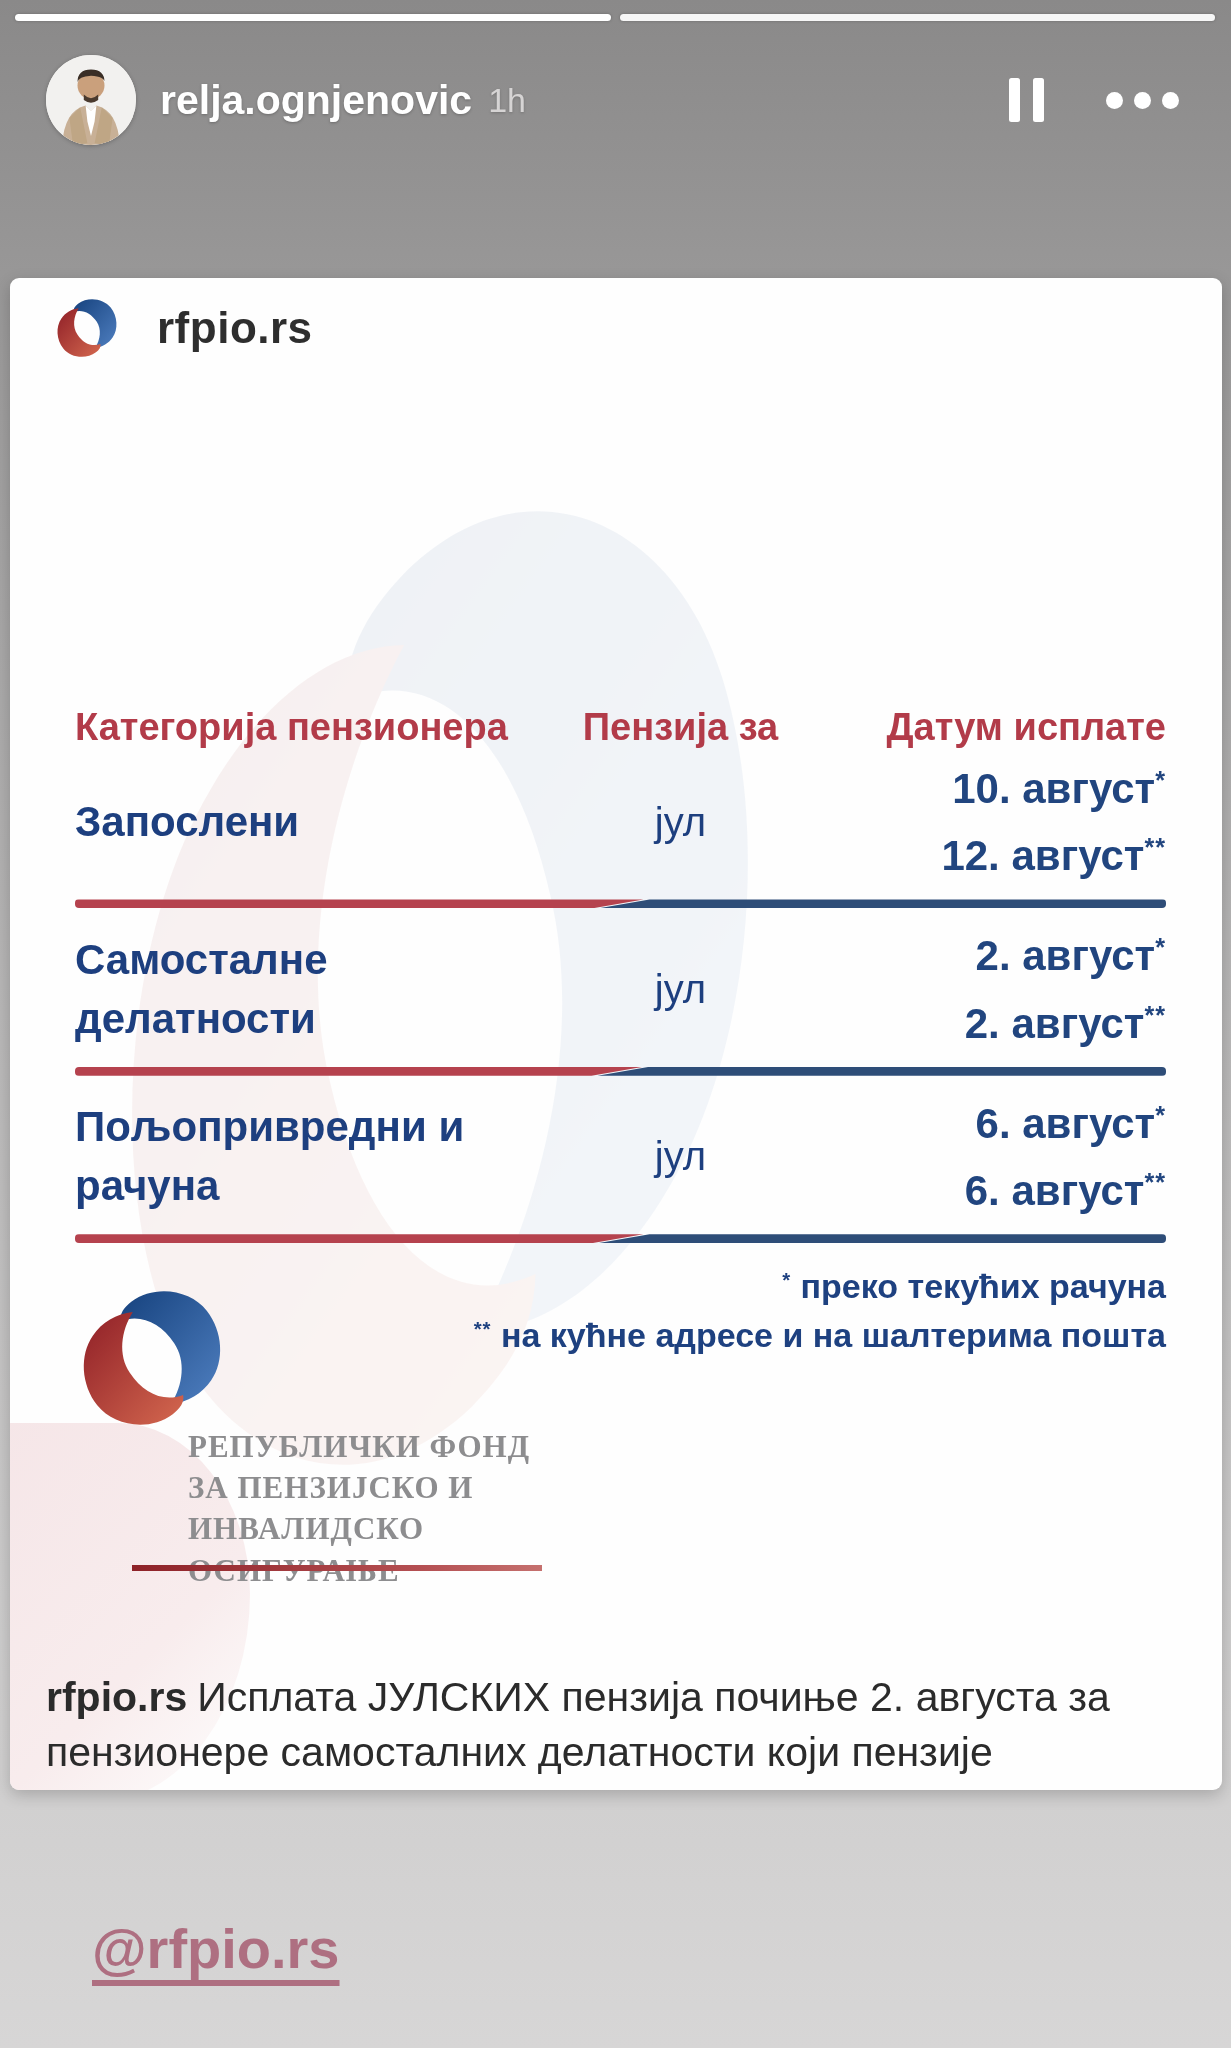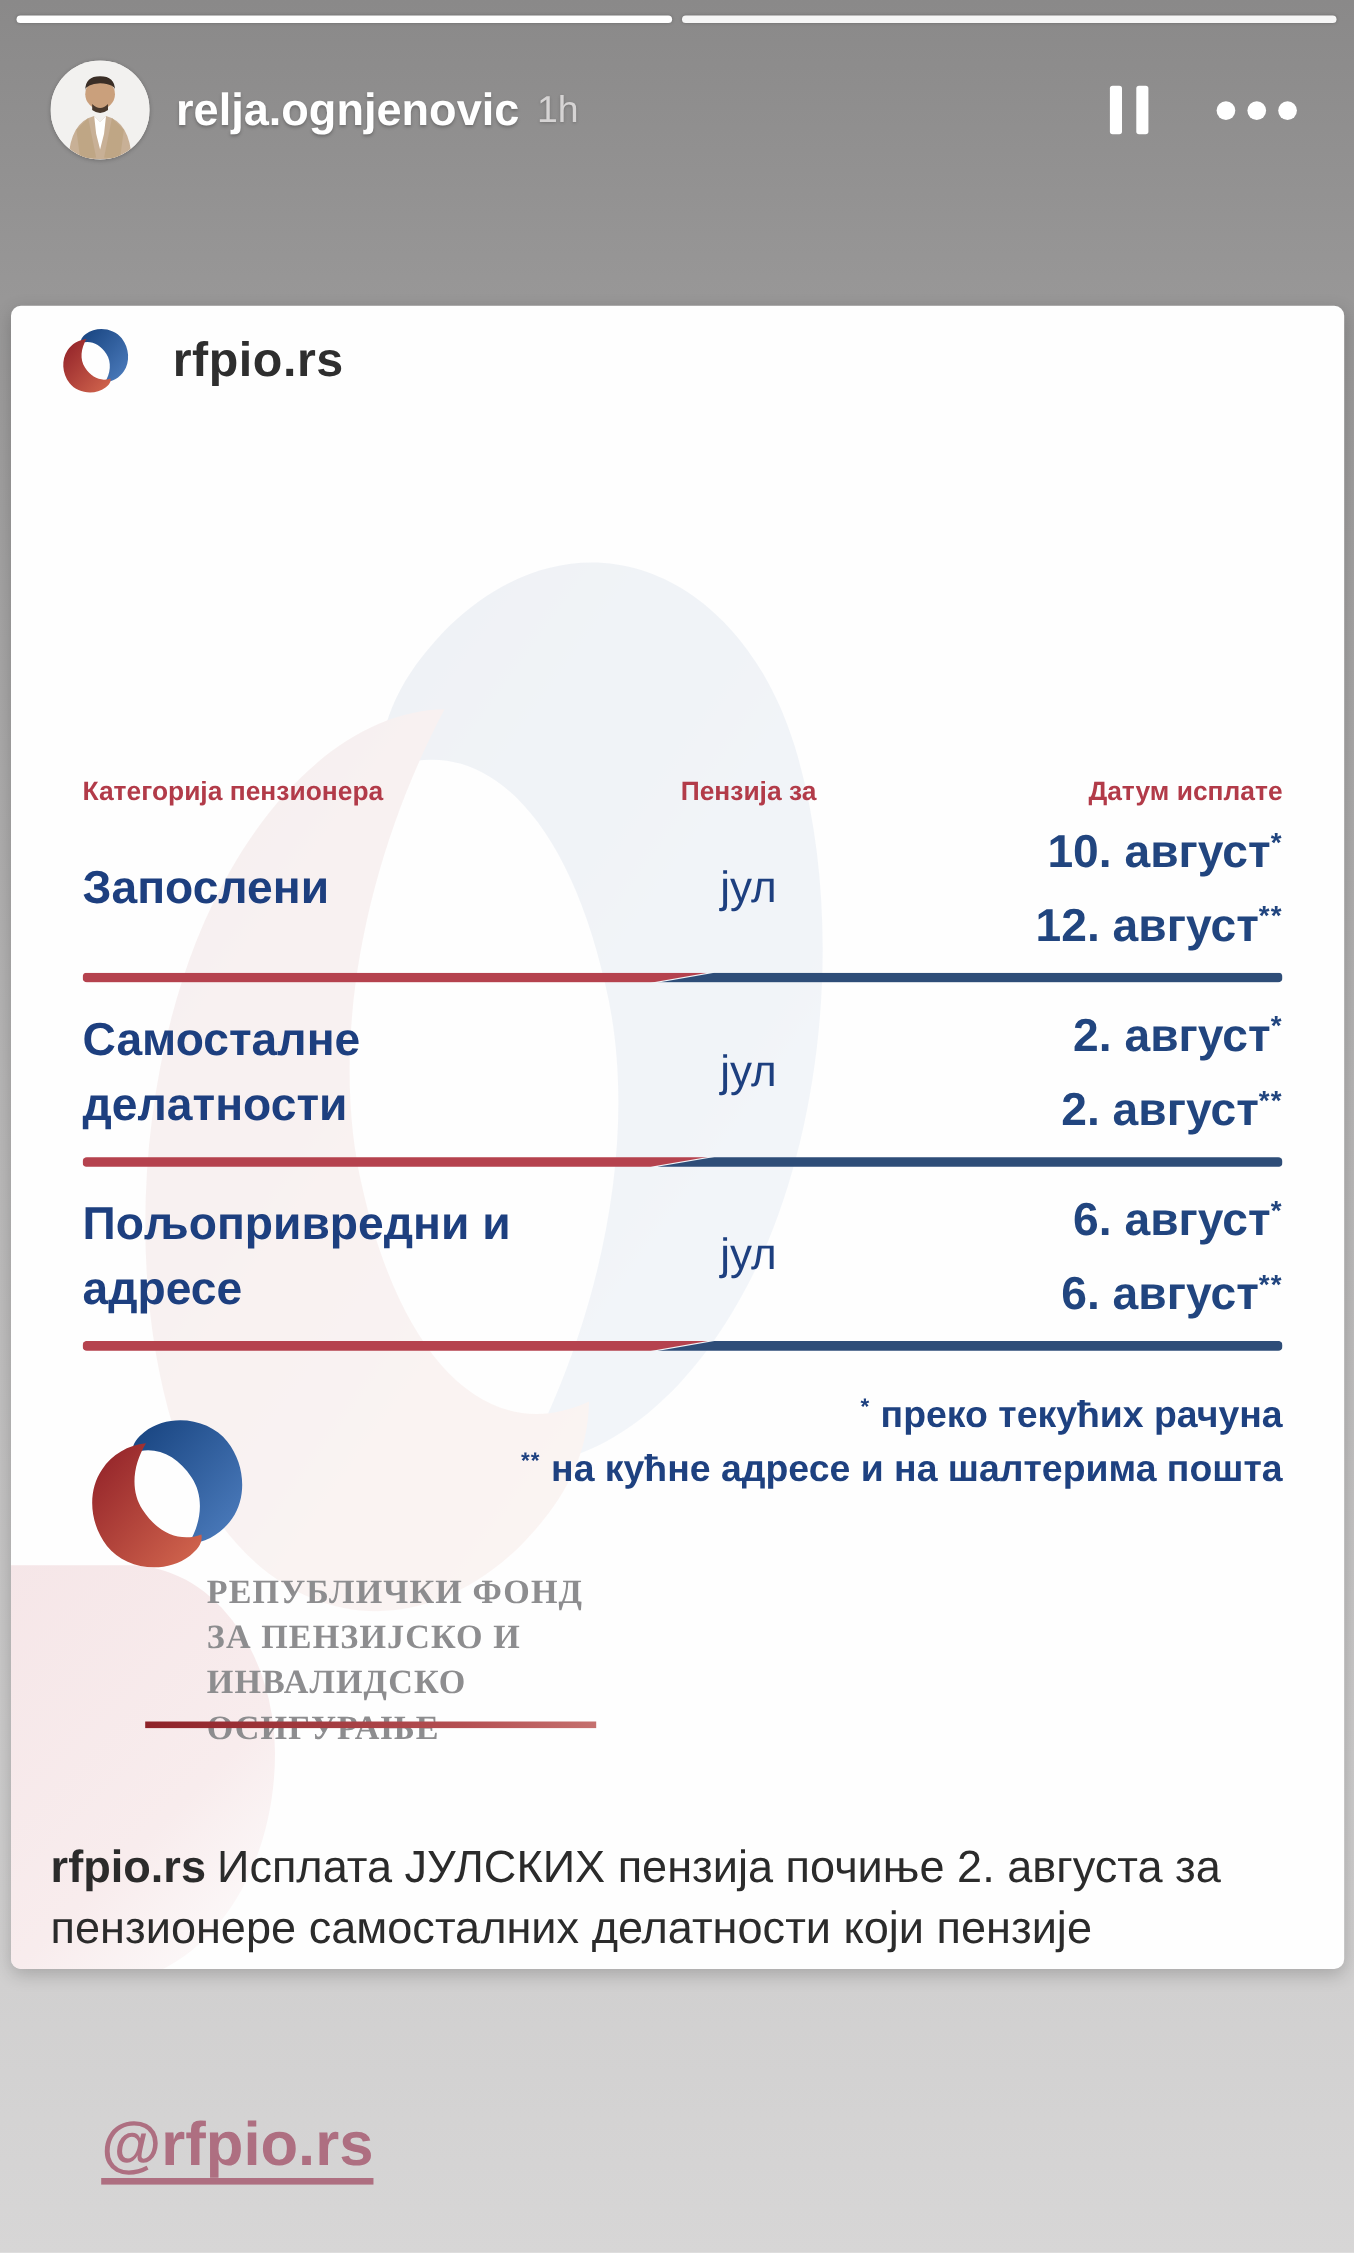--- a/index.html
+++ b/index.html
@@ -29,21 +29,21 @@
            background:linear-gradient(135deg,#f4e2e4 0%,#f7e9ea 60%,rgba(247,233,234,0) 100%);
            border-radius:0 55% 65% 0/0 45% 55% 0;opacity:.85;pointer-events:none;}
   .card-header{position:absolute;left:45px;top:18px;display:flex;align-items:center;gap:38px;}
   .logo-sm{width:64px;height:64px;}
   .site{font-size:44px;font-weight:700;color:#2e2e2e;letter-spacing:.5px;}
   .title{position:absolute;left:0;right:0;top:250px;margin:0;text-align:center;
          font-size:92px;font-weight:800;color:#1d4f91;letter-spacing:1px;}
   .table{position:absolute;left:65px;right:56px;top:428px;}
   .thead,.trow{display:grid;grid-template-columns:45% 21% 34%;align-items:center;}
   .thead{margin-bottom:6px;}
-  .th{font-size:24px;font-weight:700;color:#b23b49;}
+  .th{font-size:38px;font-weight:700;color:#b23b49;}
   .th.c{text-align:center;}
   .th.r{text-align:right;}
   .trow{min-height:118px;}
   .cat{font-size:42px;font-weight:700;color:#1d3f7f;white-space:pre-line;line-height:1.4;}
   .month{font-size:40px;font-weight:500;color:#1d3f7f;text-align:center;}
   .dates{text-align:right;font-size:42px;font-weight:600;color:#21457f;line-height:1.6;}
   .sup{font-size:.6em;vertical-align:.55em;letter-spacing:1px;}
   .divider{display:flex;height:9px;margin:10px 0 14px 0;}
   .divider .red{flex:1;background:#b5424e;border-radius:4px 0 0 4px;
      clip-path:polygon(0 0,100% 0,calc(100% - 52px) 100%,0 100%);}
@@ -161,21 +161,21 @@
         <span>2. август</span><span class="sup">*</span><br>
         <span>2. август</span><span class="sup">**</span>
       </span>
     </div>
     <div class="divider">
         <div class="red"></div>
         <div class="blue"></div>
       </div>
 
     <div class="trow">
-      <span class="cat">Пољопривредни и адресе</span>
+      <span class="cat">Пољопривредни и рачуна</span>
       <span class="month">јул</span>
       <span class="dates">
         <span>6. август</span><span class="sup">*</span><br>
         <span>6. август</span><span class="sup">**</span>
       </span>
     </div>
     <div class="divider">
         <div class="red"></div>
         <div class="blue"></div>
       </div>

